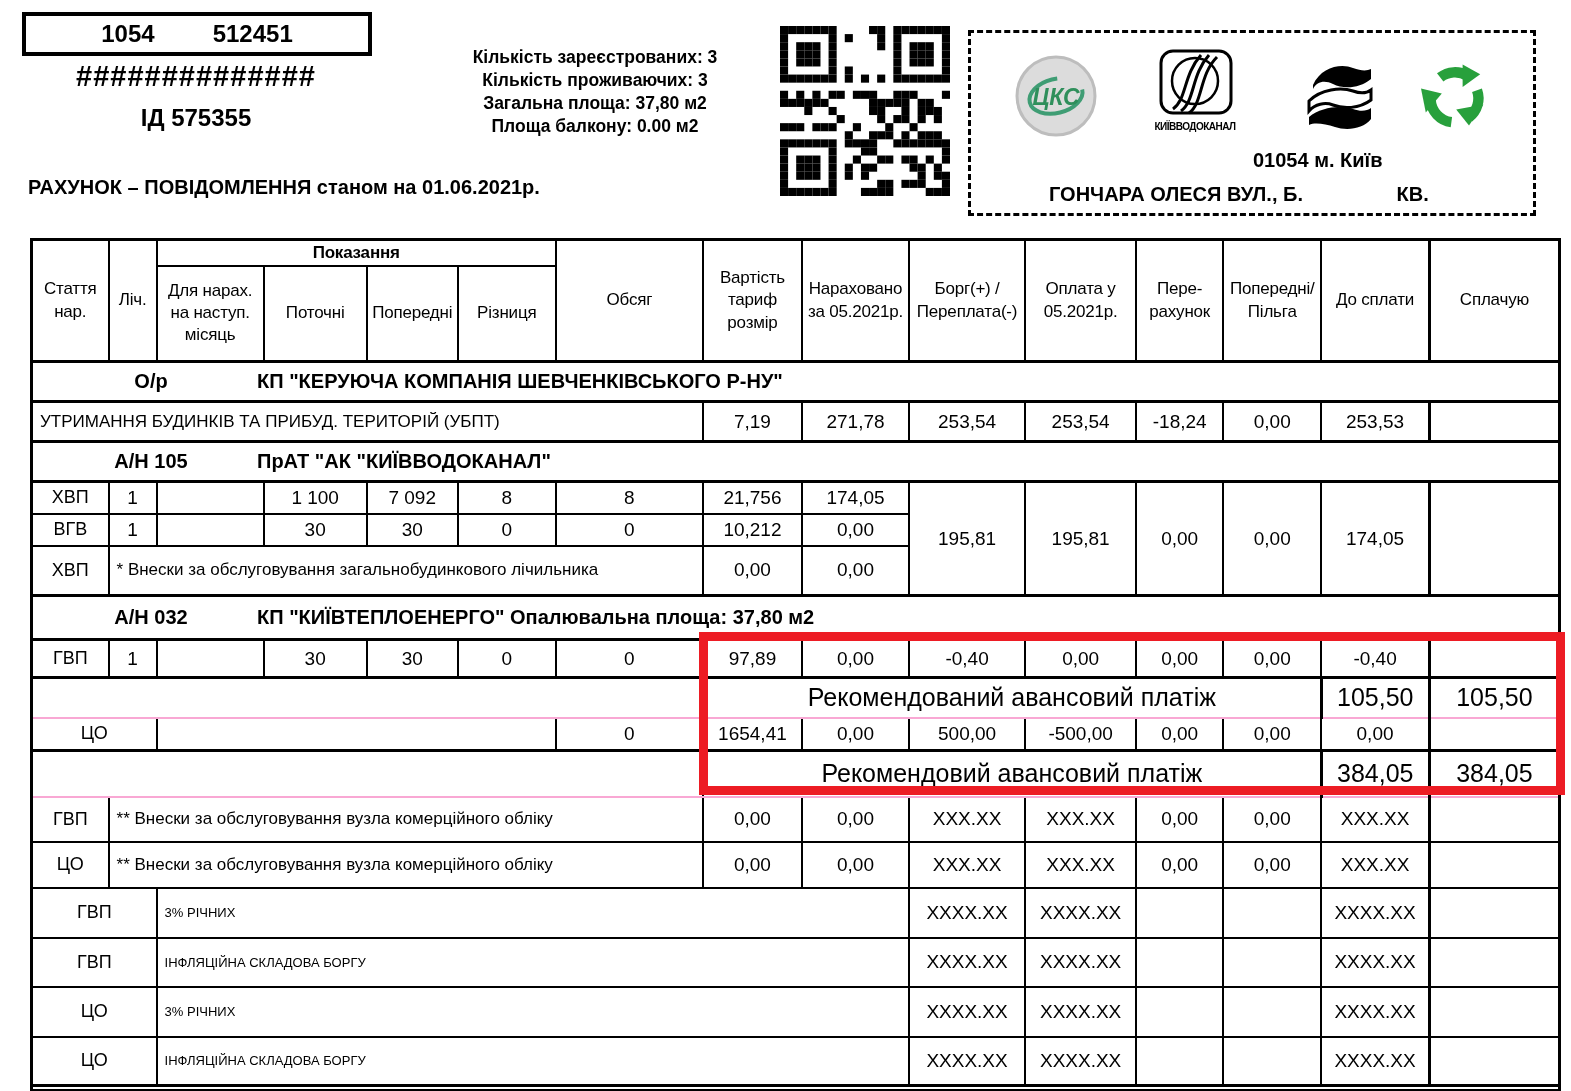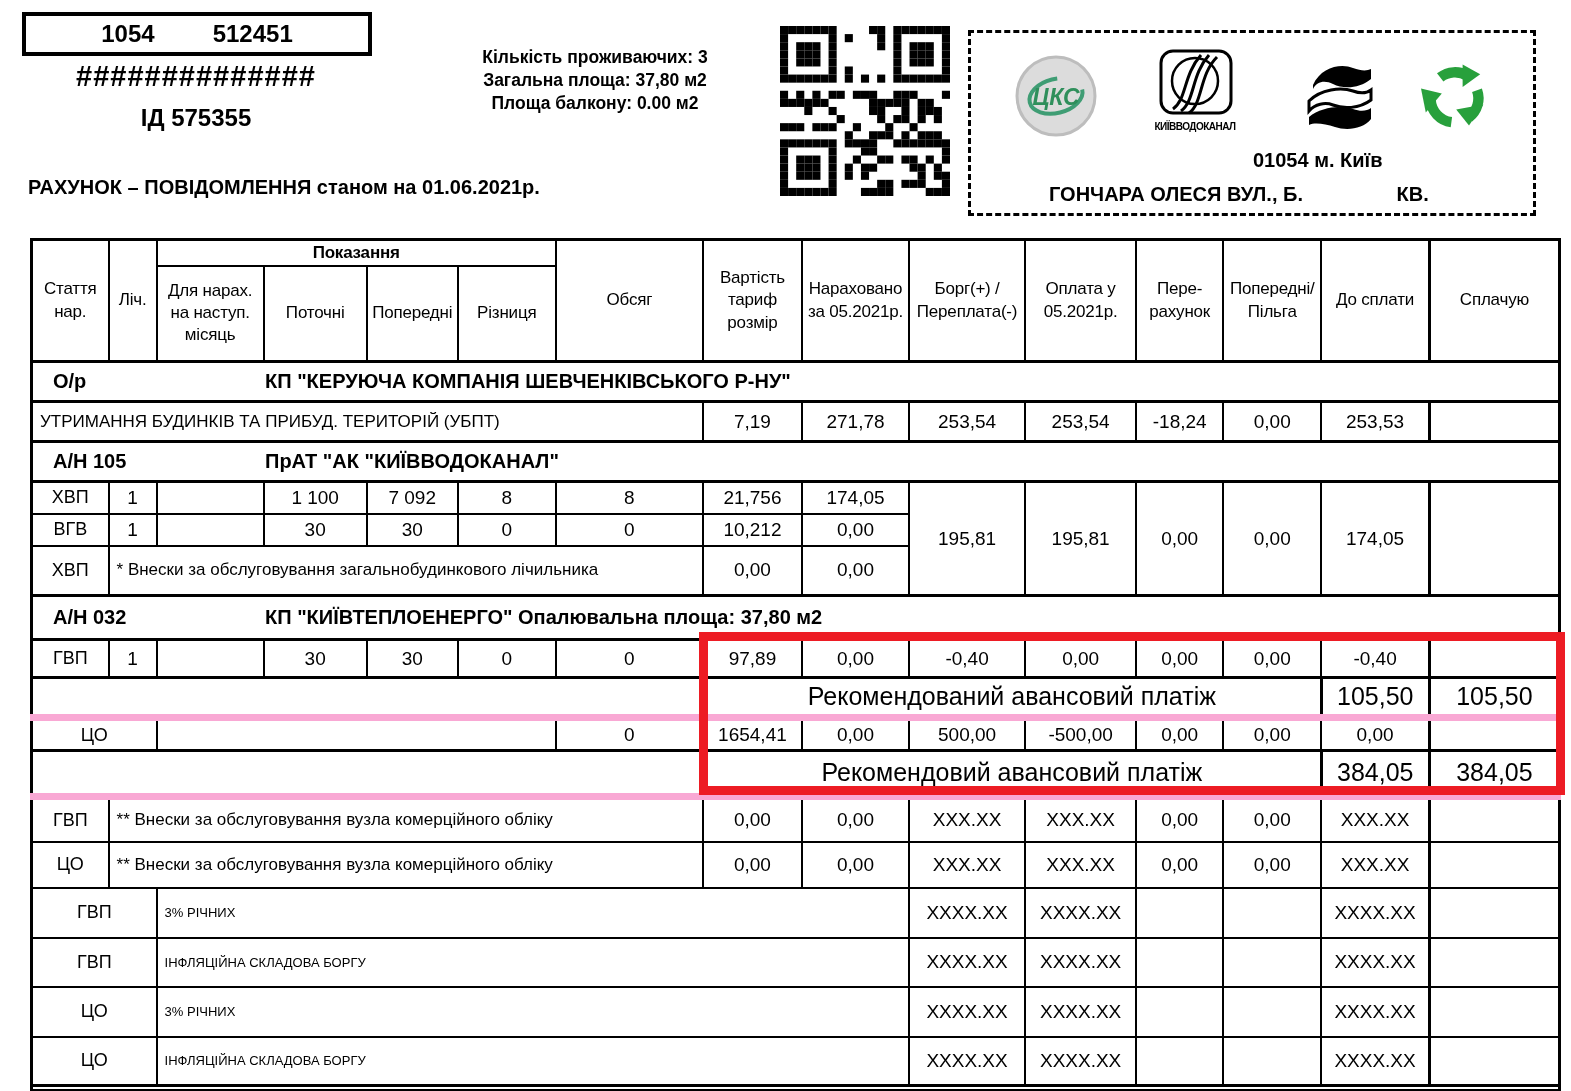--- a/index.html
+++ b/index.html
@@ -37,44 +37,45 @@
      font-size:19px;padding:0 2px;overflow:hidden;white-space:nowrap;}
   .hd{font-size:17px;white-space:normal;line-height:1.3;letter-spacing:-0.2px;}
   .b{font-weight:bold;}
   .lab{font-size:18px;}
   .desc{text-align:left;font-size:17px;padding-left:7px;}
   .descb{text-align:left;font-size:13px;padding-left:7px;}
   .big{font-size:25px;}
   .pay{border-left:3px solid #000;}
   .thickbox{border:3px solid #000;}
   tr.secrow td{border-top:3px solid #000;border-bottom:3px solid #000;padding:0;}
-  tr.bigrow td{border-top:3px solid #000;border-bottom:7px solid #f9a8d4;}
+  tr.bigrow td{border-top:3px solid #000;border-bottom:2px solid #f9a8d4;}
   tr.partial td{border-top:3px solid #000;}
   .secwrap{display:flex;align-items:center;width:100%;}
-  .slab{flex:0 0 212px;text-align:left;padding-left:20px;font-weight:bold;font-size:20px;}
+  .slab{flex:0 0 212px;text-align:center;padding-left:12px;font-weight:bold;font-size:20px;}
   .scomp{text-align:left;font-weight:bold;font-size:20px;white-space:nowrap;}
   .h26{height:26px}.h96{height:96px}.h40{height:40px}.h32{height:32px}
   .h50{height:50px}.h44{height:44px}.h38{height:38px}.h33{height:33px}
   .h46{height:46px}.h45{height:45px}.h49{height:49px}.h7{height:5px}
 
   .hilite{position:absolute;left:699px;top:632px;width:866px;height:163px;
           border:9px solid #ed1c24;box-sizing:border-box;pointer-events:none;z-index:5;}
 </style>
 </head>
 <body>
 
 <div class="abs numbox">
   <span>1054</span>
   <span>512451</span>
 </div>
 <div class="abs masked">##############</div>
 <div class="abs idline">ІД 575355</div>
 <div class="abs title">РАХУНОК – ПОВІДОМЛЕННЯ станом на 01.06.2021р.</div>
 
 <div class="abs info">
+  <div>Кількість зареєстрованих: 3</div>
   <div>Кількість проживаючих: 3</div>
   <div>Загальна площа: 37,80 м2</div>
   <div>Площа балкону: 0.00 м2</div>
 </div>
 
 <div class="abs qr" id="qr"><svg width="170" height="170" viewBox="0 0 168 168" fill="#000">
       <rect x="0" y="0" width="8" height="8"></rect>
       <rect x="8" y="0" width="8" height="8"></rect>
       <rect x="16" y="0" width="8" height="8"></rect>
       <rect x="24" y="0" width="8" height="8"></rect>

